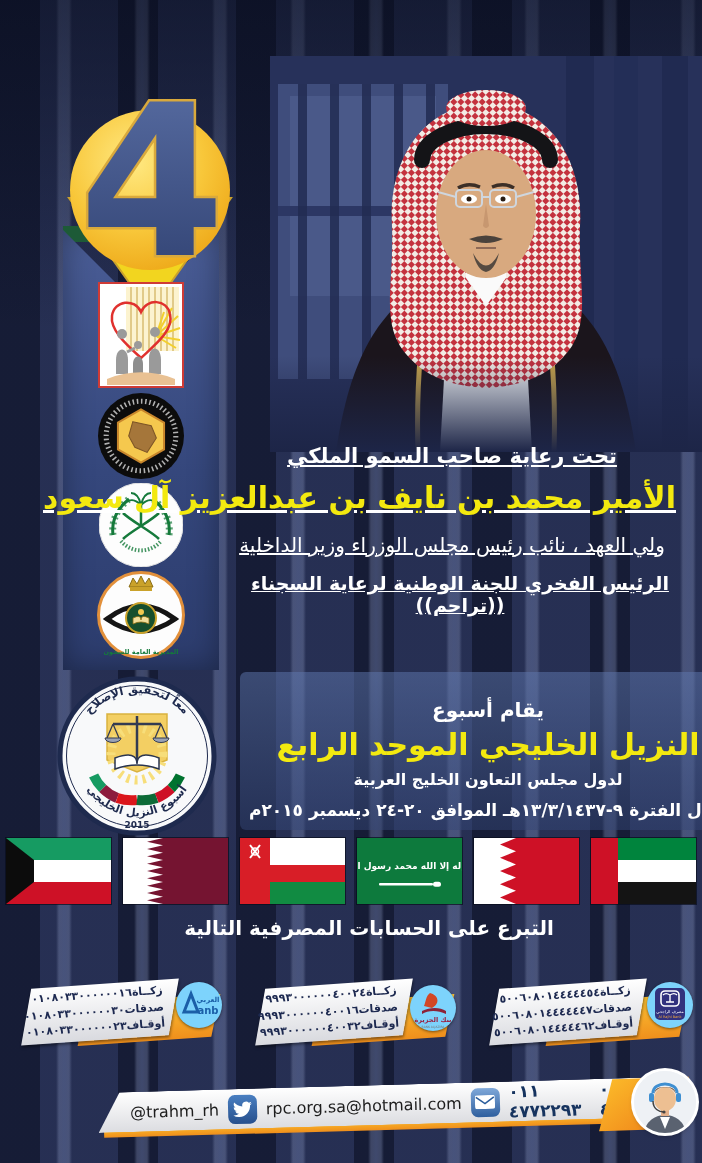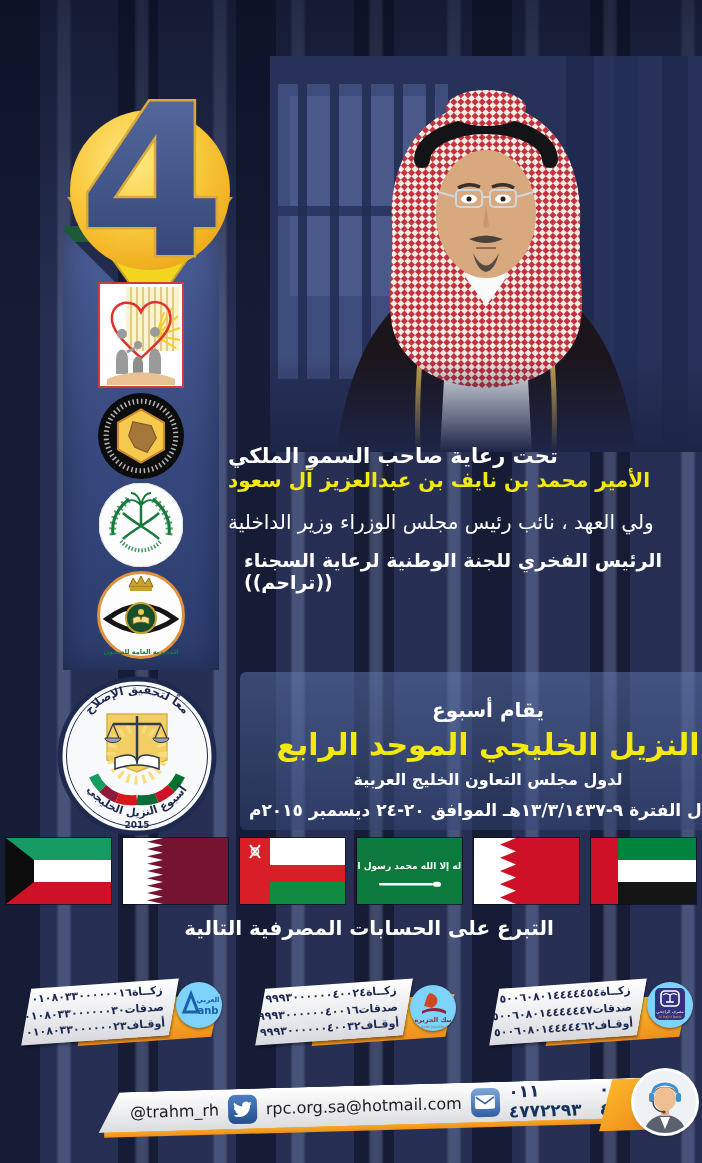--- a/index.html
+++ b/index.html
@@ -20,23 +20,23 @@
   .left-panel{position:absolute;left:63px;top:230px;width:156px;height:440px;
     background:linear-gradient(180deg,#4a5d96,#35477c 55%,#2c3c6d);
     clip-path:polygon(0 0,50% 78px,100% 0,100% 100%,0 100%);
     box-shadow:inset 0 0 30px rgba(0,0,0,.35);}
   .logo-box{position:absolute;}
   .logo-tarahum{left:98px;top:282px;width:86px;height:106px;}
   .logo-gcc{left:97px;top:393px;width:88px;height:86px;}
   .logo-moi{left:99px;top:483px;width:84px;height:84px;}
   .logo-prisons{left:97px;top:571px;width:88px;height:90px;}
 
-  .patronage{position:absolute;left:228px;top:444px;width:448px;text-align:left;color:#fff;}
+  .patronage{position:absolute;left:228px;top:444px;width:448px;text-align:center;color:#fff;text-decoration:underline;}
   .pat-under{font-size:21px;font-weight:bold;}
-  .pat-name{font-size:20px;font-weight:bold;color:#f3e90f;white-space:nowrap;}
+  .pat-name{font-size:30px;font-weight:bold;color:#f3e90f;margin-top:12px;white-space:nowrap;}
   .pat-titles{font-size:20px;margin-top:18px;}
   .pat-honorary{font-size:19px;font-weight:bold;margin-top:15px;padding-left:16px;}
 
   .seal{position:absolute;left:57px;top:672px;width:160px;height:164px;}
 
   .event-panel{position:absolute;left:240px;top:672px;width:496px;height:158px;
     background:linear-gradient(180deg,rgba(95,120,175,0.5),rgba(52,70,118,0.5));
     border-radius:6px 0 0 6px;text-align:center;color:#fff;padding-top:26px;box-sizing:border-box;}
   .event-intro{font-size:20px;font-weight:bold;}
   .event-title{font-size:30px;font-weight:bold;color:#f3e90f;margin-top:5px;}

